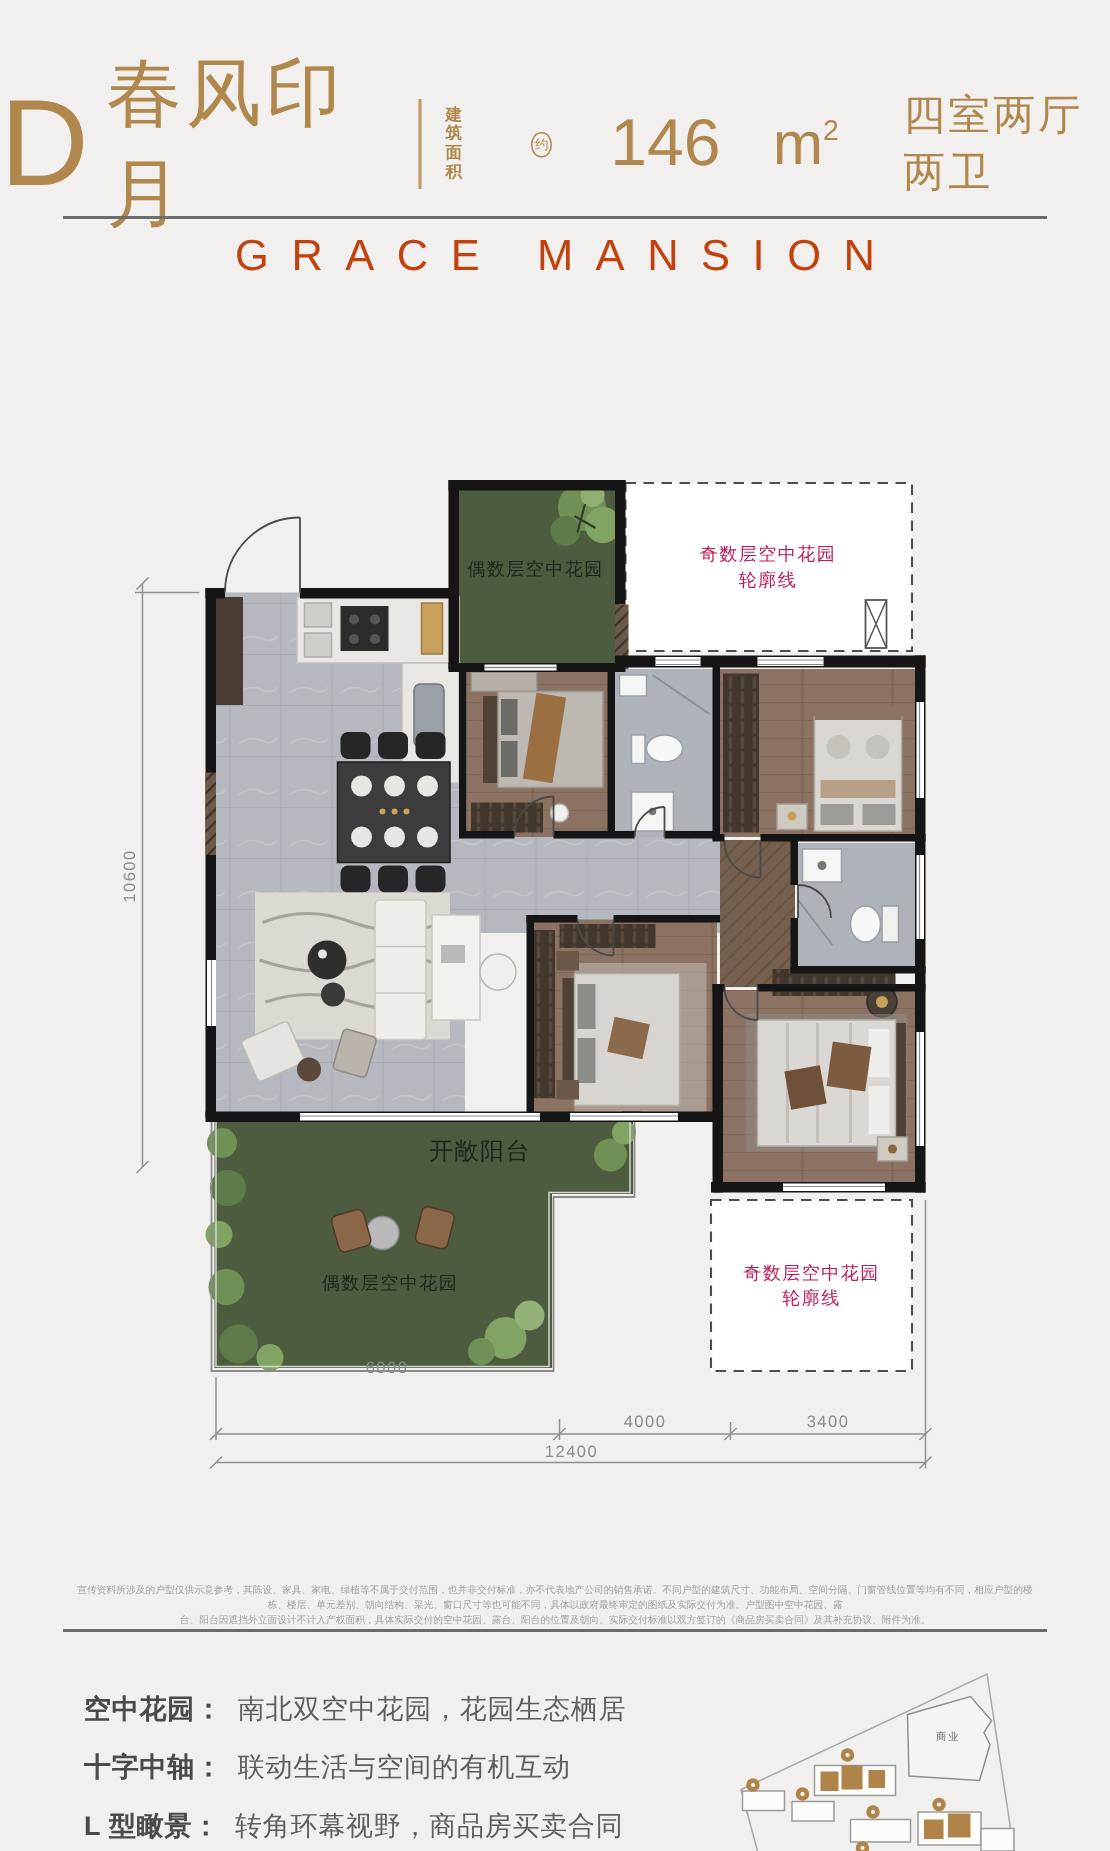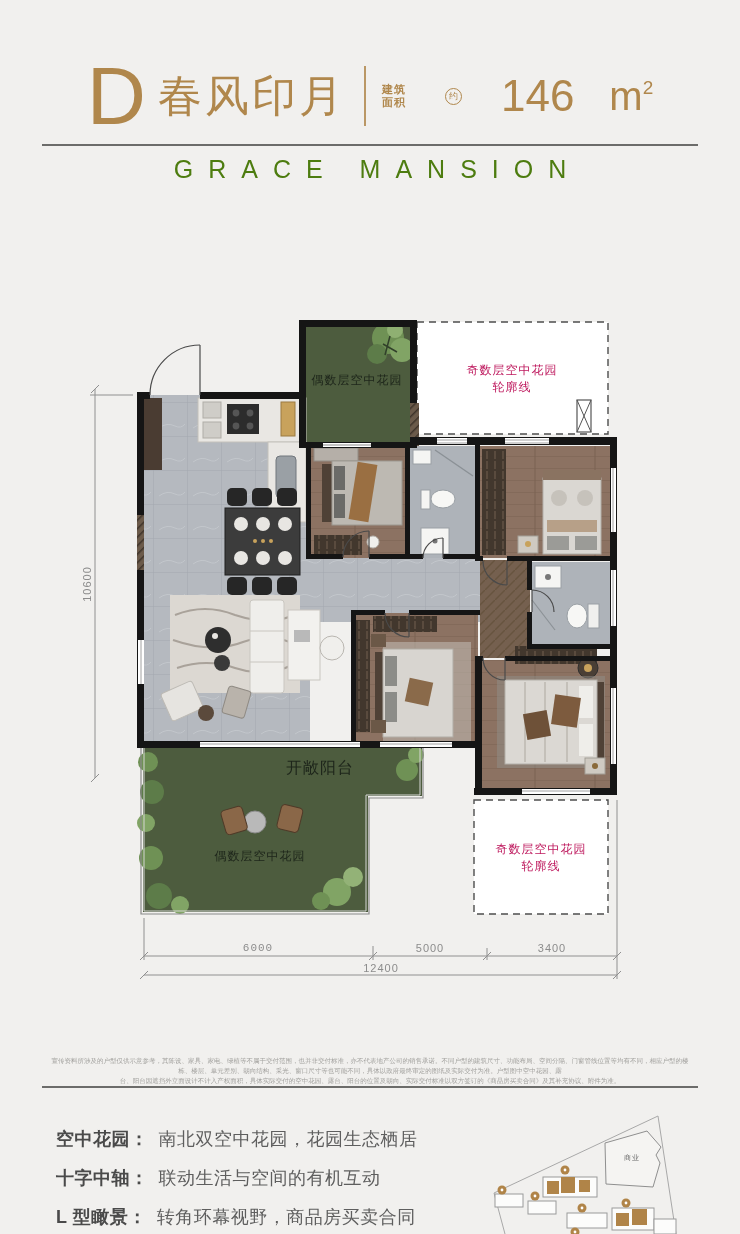--- a/index.html
+++ b/index.html
@@ -2,34 +2,34 @@
 <html><head>
 <meta charset="utf-8">
 <style>
   html,body{margin:0;padding:0;}
   body{font-family:"Liberation Sans","DejaVu Sans",sans-serif;}
   .page{position:relative;width:740px;height:1234px;background:#f1f0ee;overflow:hidden;}
 
   
   .header{position:absolute;top:48px;left:0;width:740px;height:96px;display:flex;align-items:center;justify-content:center;color:#b0874c;}
   .unit-letter{font-size:82px;line-height:.9;font-weight:400;}
-  .unit-name{font-size:44px;letter-spacing:3px;margin-left:12px;font-weight:500;}
+  .unit-name{font-size:50px;letter-spacing:3px;margin-left:12px;font-weight:500;}
   .header-divider{width:2px;height:60px;background:#b0874c;opacity:.85;margin:0 16px 0 18px;}
   .area-group{display:flex;align-items:center;gap:35px;}
   .area-prefix{display:flex;flex-direction:column;font-size:11px;line-height:1.15;letter-spacing:1px;font-weight:700;}
   .approx-circle{width:15px;height:15px;border:1px solid #b0874c;border-radius:50%;font-size:9px;display:flex;align-items:center;justify-content:center;margin:0 4px;}
   .area-value{font-size:44px;line-height:.9;font-weight:400;}
   .area-unit{font-size:40px;font-weight:400;}
   .area-exp{font-size:19px;vertical-align:16px;}
   .layout-desc{font-size:28px;letter-spacing:2px;margin-left:8px;font-weight:500;}
 
   .rule{position:absolute;left:42px;width:656px;height:2px;background:#6c6c6a;}
   .rule-top{top:144px;}
   .rule-bottom{top:1086px;}
-  .brand{position:absolute;top:155px;left:0;width:740px;text-align:center;font-size:25px;letter-spacing:15px;padding-left:15px;box-sizing:border-box;color:#4d7c0f;font-weight:400;}
+  .brand{position:absolute;top:155px;left:0;width:740px;text-align:center;font-size:29px;letter-spacing:15px;padding-left:15px;box-sizing:border-box;color:#c2410c;font-weight:400;}
 
   
   .plan-area{position:absolute;left:85px;top:300px;width:570px;height:700px;}
   .plan-svg{position:absolute;left:0;top:0;}
   .plan-label{position:absolute;transform:translate(-50%,-50%);white-space:nowrap;color:#262626;}
   .lbl-garden{font-size:12px;letter-spacing:1px;color:#1d251a;text-align:center;}
   .lbl-outline{font-size:12px;font-weight:400;letter-spacing:1px;color:#be185d;text-align:center;}
   .lbl-balcony{font-size:16px;letter-spacing:1px;color:#1d251a;}
   .dim-label{position:absolute;transform:translate(-50%,-50%);font-size:11px;color:#8c8c8c;letter-spacing:1px;}
   .dim-label-v{transform:translate(-50%,-50%) rotate(-90deg);}
@@ -56,20 +56,21 @@
     <span class="unit-name">春风印月</span>
     <span class="header-divider"></span>
     <span class="area-group">
       <span class="area-prefix">
         <span>建筑</span>
         <span>面积</span>
       </span>
       <span class="approx-circle">约</span>
       <span class="area-value">146</span>
       <span class="area-unit"><span>m</span><sup class="area-exp">2</sup></span>
+      <span class="layout-desc">四室两厅两卫</span>
     </span>
   </div>
 
   <div class="rule rule-top"></div>
   <div class="brand">GRACE MANSION</div>
 
   <div class="plan-area">
     <svg class="plan-svg" width="570" height="700" viewBox="0 0 570 700">
       <defs>
         <pattern id="tile" width="34" height="34" patternUnits="userSpaceOnUse">
@@ -353,22 +354,22 @@
     </svg>
 
     <div class="plan-label lbl-garden" style="left:272px;top:80px;">偶数层空中花园</div>
     <div class="plan-label lbl-outline" style="left:427px;top:70px;">奇数层空中花园</div>
     <div class="plan-label lbl-outline" style="left:427px;top:87px;">轮廓线</div>
     <div class="plan-label lbl-balcony" style="left:235px;top:468px;">开敞阳台</div>
     <div class="plan-label lbl-garden" style="left:175px;top:556px;">偶数层空中花园</div>
     <div class="plan-label lbl-outline" style="left:456px;top:549px;">奇数层空中花园</div>
     <div class="plan-label lbl-outline" style="left:456px;top:566px;">轮廓线</div>
 
-    <div class="dim-label" style="left:173px;top:648px;font-family:Liberation Mono, monospace;">6000</div>
-    <div class="dim-label" style="left:345px;top:648px;">5000</div>
+    <div class="dim-label" style="left:173px;top:612px;">6000</div>
+    <div class="dim-label" style="left:345px;top:648px;">4000</div>
     <div class="dim-label" style="left:467px;top:648px;">3400</div>
     <div class="dim-label" style="left:296px;top:668px;">12400</div>
     <div class="dim-label dim-label-v" style="left:2px;top:284px;">10600</div>
   </div>
 
   <div class="disclaimer">
     <div>宣传资料所涉及的户型仅供示意参考，其陈设、家具、家电、绿植等不属于交付范围，也并非交付标准，亦不代表地产公司的销售承诺。不同户型的建筑尺寸、功能布局、空间分隔、门窗管线位置等均有不同，相应户型的楼栋、楼层、单元差别、朝向结构、采光、窗口尺寸等也可能不同，具体以政府最终审定的图纸及实际交付为准。户型图中空中花园、露</div>
     <div>台、阳台因遮挡外立面设计不计入产权面积，具体实际交付的空中花园、露台、阳台的位置及朝向、实际交付标准以双方签订的《商品房买卖合同》及其补充协议、附件为准。</div>
   </div>
 

